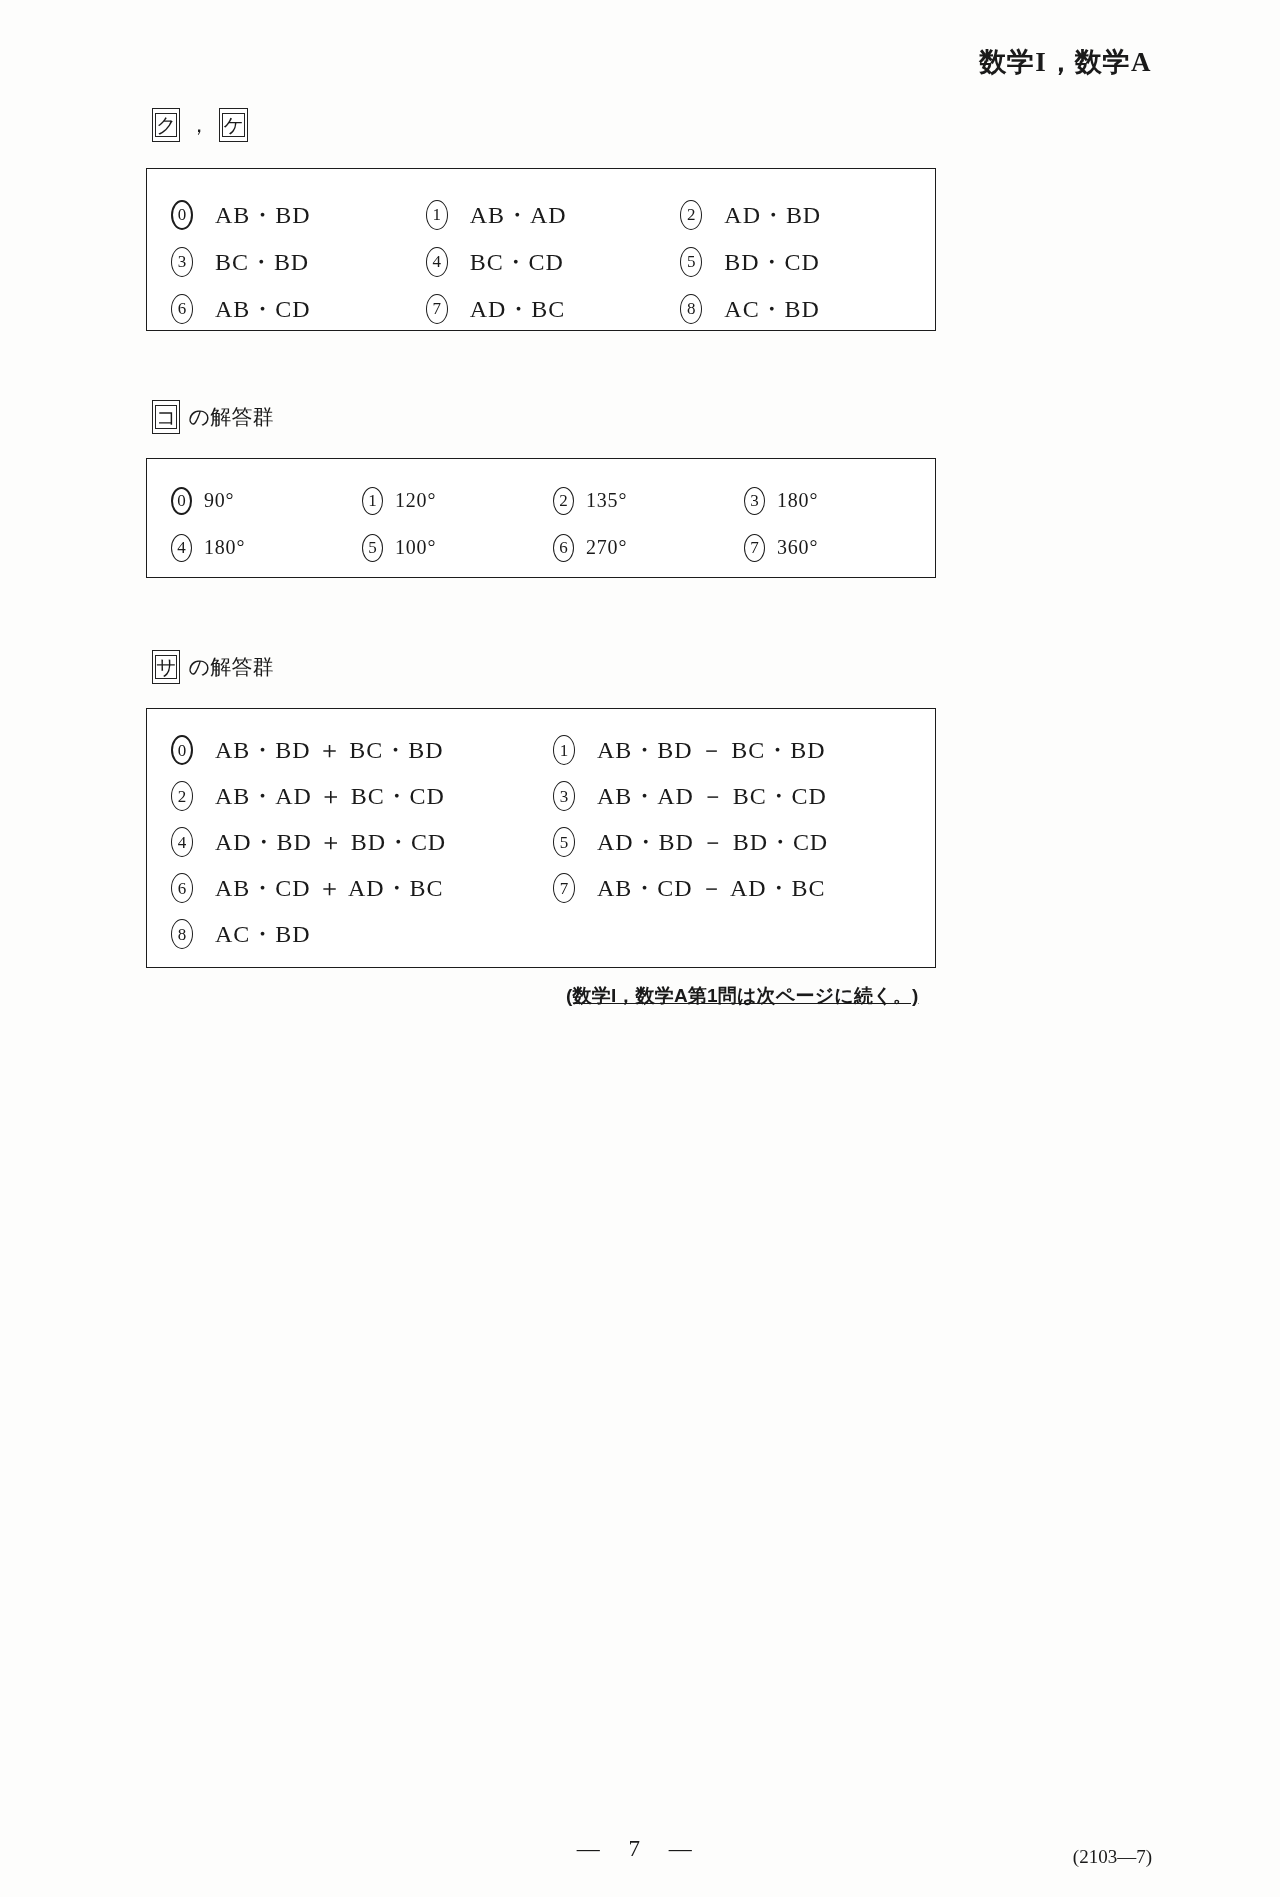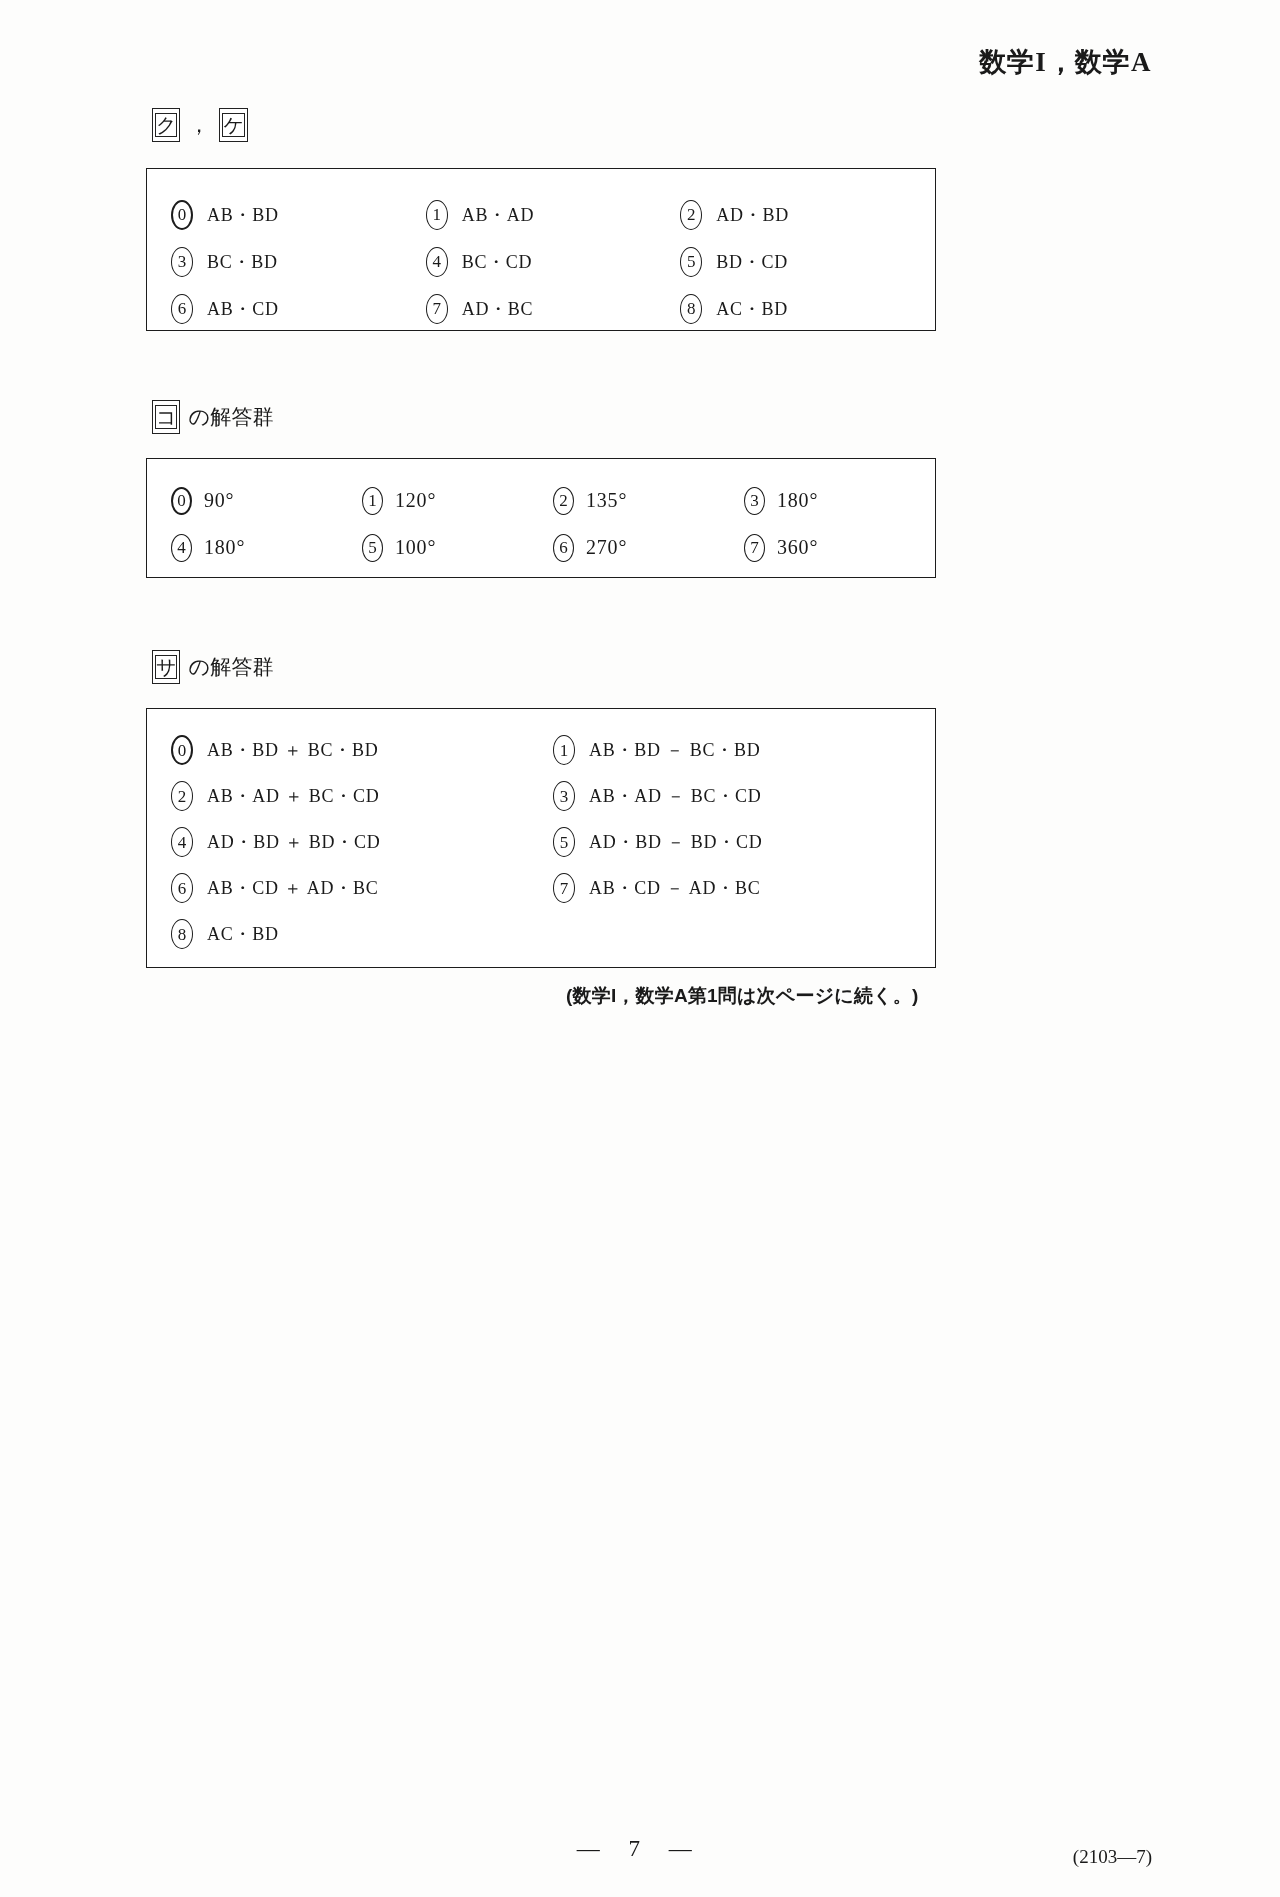--- a/index.html
+++ b/index.html
@@ -102,22 +102,22 @@
     font-size: 17px;
     font-family: "Liberation Serif", serif;
     line-height: 1;
     flex: none;
     box-sizing: border-box;
   }
   .marker.zero {
     border-width: 2.2px;
   }
   .opt-text {
-    margin-left: 14px;
-    font-size: 18px;
+    margin-left: 22px;
+    font-size: 24px;
     font-family: "Liberation Serif", serif;
     letter-spacing: 0.04em;
   }
 
   
   #box-ku-ke {
     left: 146px;
     top: 168px;
     width: 790px;
     height: 163px;
@@ -153,20 +153,21 @@
   
   .footnote {
     position: absolute;
     left: 566px;
     top: 983px;
     font-size: 19px;
     font-family: "Liberation Sans", sans-serif;
     font-weight: bold;
     white-space: nowrap;
     letter-spacing: 0.01em;
+    text-decoration: underline;
   }
 
   
   .page-number {
     position: absolute;
     left: 0;
     right: 0;
     top: 1836px;
     text-align: center;
     font-size: 23px;

